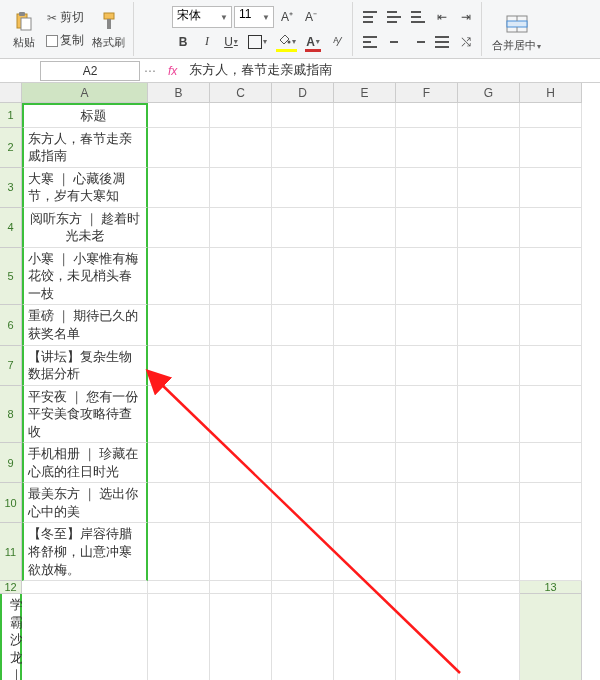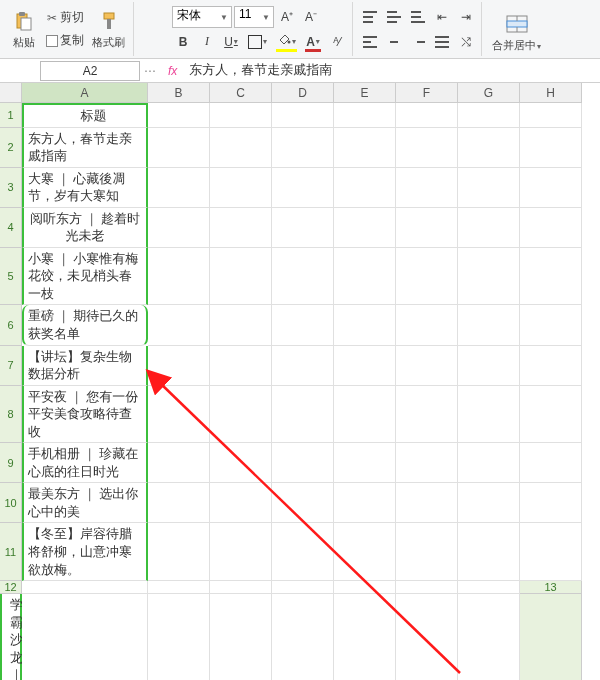--- a/index.html
+++ b/index.html
@@ -282,21 +282,21 @@
       <div class="rowhdr sel">5</div>
       <div class="cell" style="border-left: 2px solid rgb(59, 191, 59); border-right: 2px solid rgb(59, 191, 59);">小寒 ｜ 小寒惟有梅花饺，未见梢头春一枝</div>
       <div class="cell"></div>
       <div class="cell"></div>
       <div class="cell"></div>
       <div class="cell"></div>
       <div class="cell"></div>
       <div class="cell"></div>
       <div class="cell"></div>
       <div class="rowhdr sel">6</div>
-      <div class="cell" style="border-left: 2px solid rgb(59, 191, 59); border-right: 2px solid rgb(59, 191, 59); border-radius: 7px;">重磅 ｜ 期待已久的获奖名单</div>
+      <div class="cell" style="border-left: 2px solid rgb(59, 191, 59); border-right: 2px solid rgb(59, 191, 59);">重磅 ｜ 期待已久的获奖名单</div>
       <div class="cell"></div>
       <div class="cell"></div>
       <div class="cell"></div>
       <div class="cell"></div>
       <div class="cell"></div>
       <div class="cell"></div>
       <div class="cell"></div>
       <div class="rowhdr sel">7</div>
       <div class="cell" style="border-left: 2px solid rgb(59, 191, 59); border-right: 2px solid rgb(59, 191, 59);">【讲坛】复杂生物数据分析</div>
       <div class="cell"></div>

